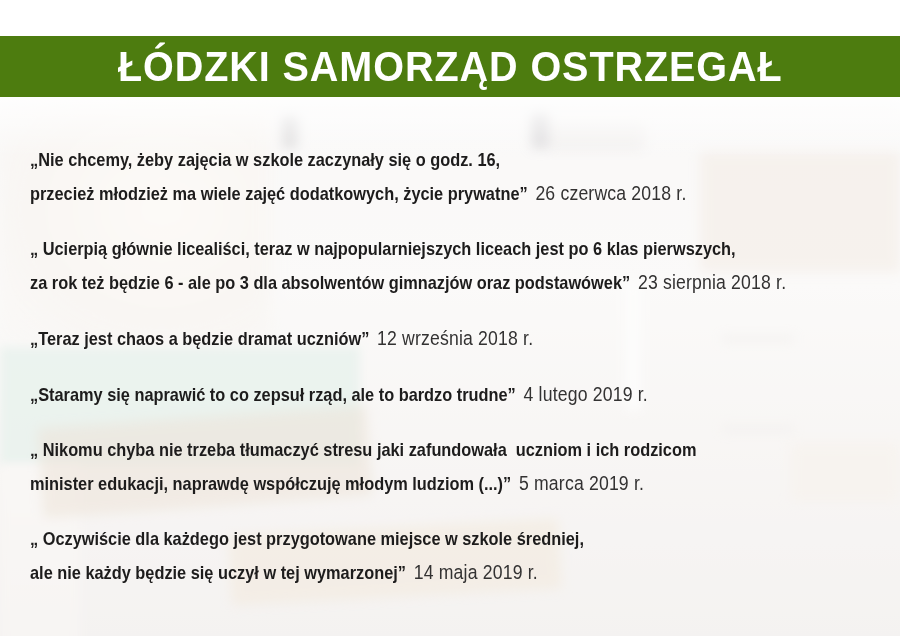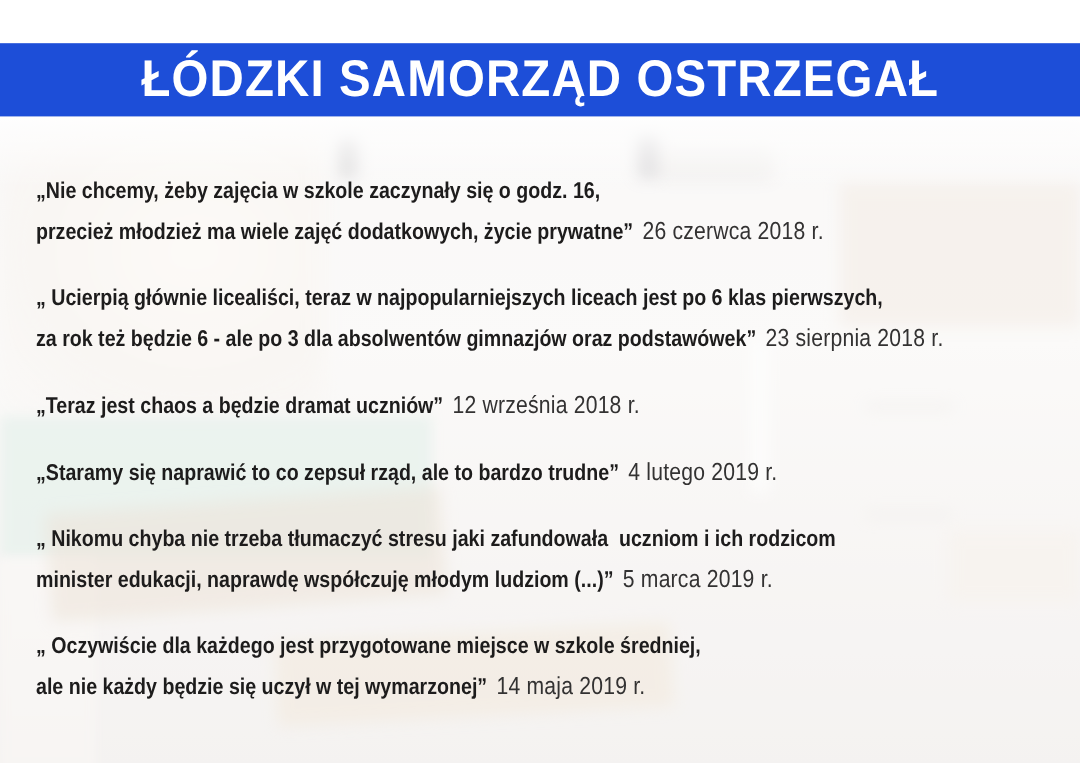--- a/index.html
+++ b/index.html
@@ -76,21 +76,21 @@
     <div class="blob door-line-2"></div>
     <div class="desk-wood-1 blob"></div>
 
     <div class="desk-wood-2 blob"></div>
     <div class="desk-right blob"></div>
 
     <div class="wash"></div>
     <div class="wash-top"></div>
   </div>
 
-  <div class="header-bar" style="background: #1d4ed8; color: rgb(255, 255, 255);">
+  <div class="header-bar" style="background: #4d7c0f; color: rgb(255, 255, 255);">
     <div class="title">ŁÓDZKI SAMORZĄD OSTRZEGAŁ</div>
   </div>
 
   <div class="quotes" style="color: rgb(29, 28, 28);">
 
     <p class="quote">
       <span class="ln"><span>„Nie chcemy, żeby zajęcia w szkole zaczynały się o godz. 16,</span></span>
       <span class="ln"><span>przecież młodzież ma wiele zajęć dodatkowych, życie prywatne”</span><span class="date">26 czerwca 2018 r.</span></span>
     </p>
 

